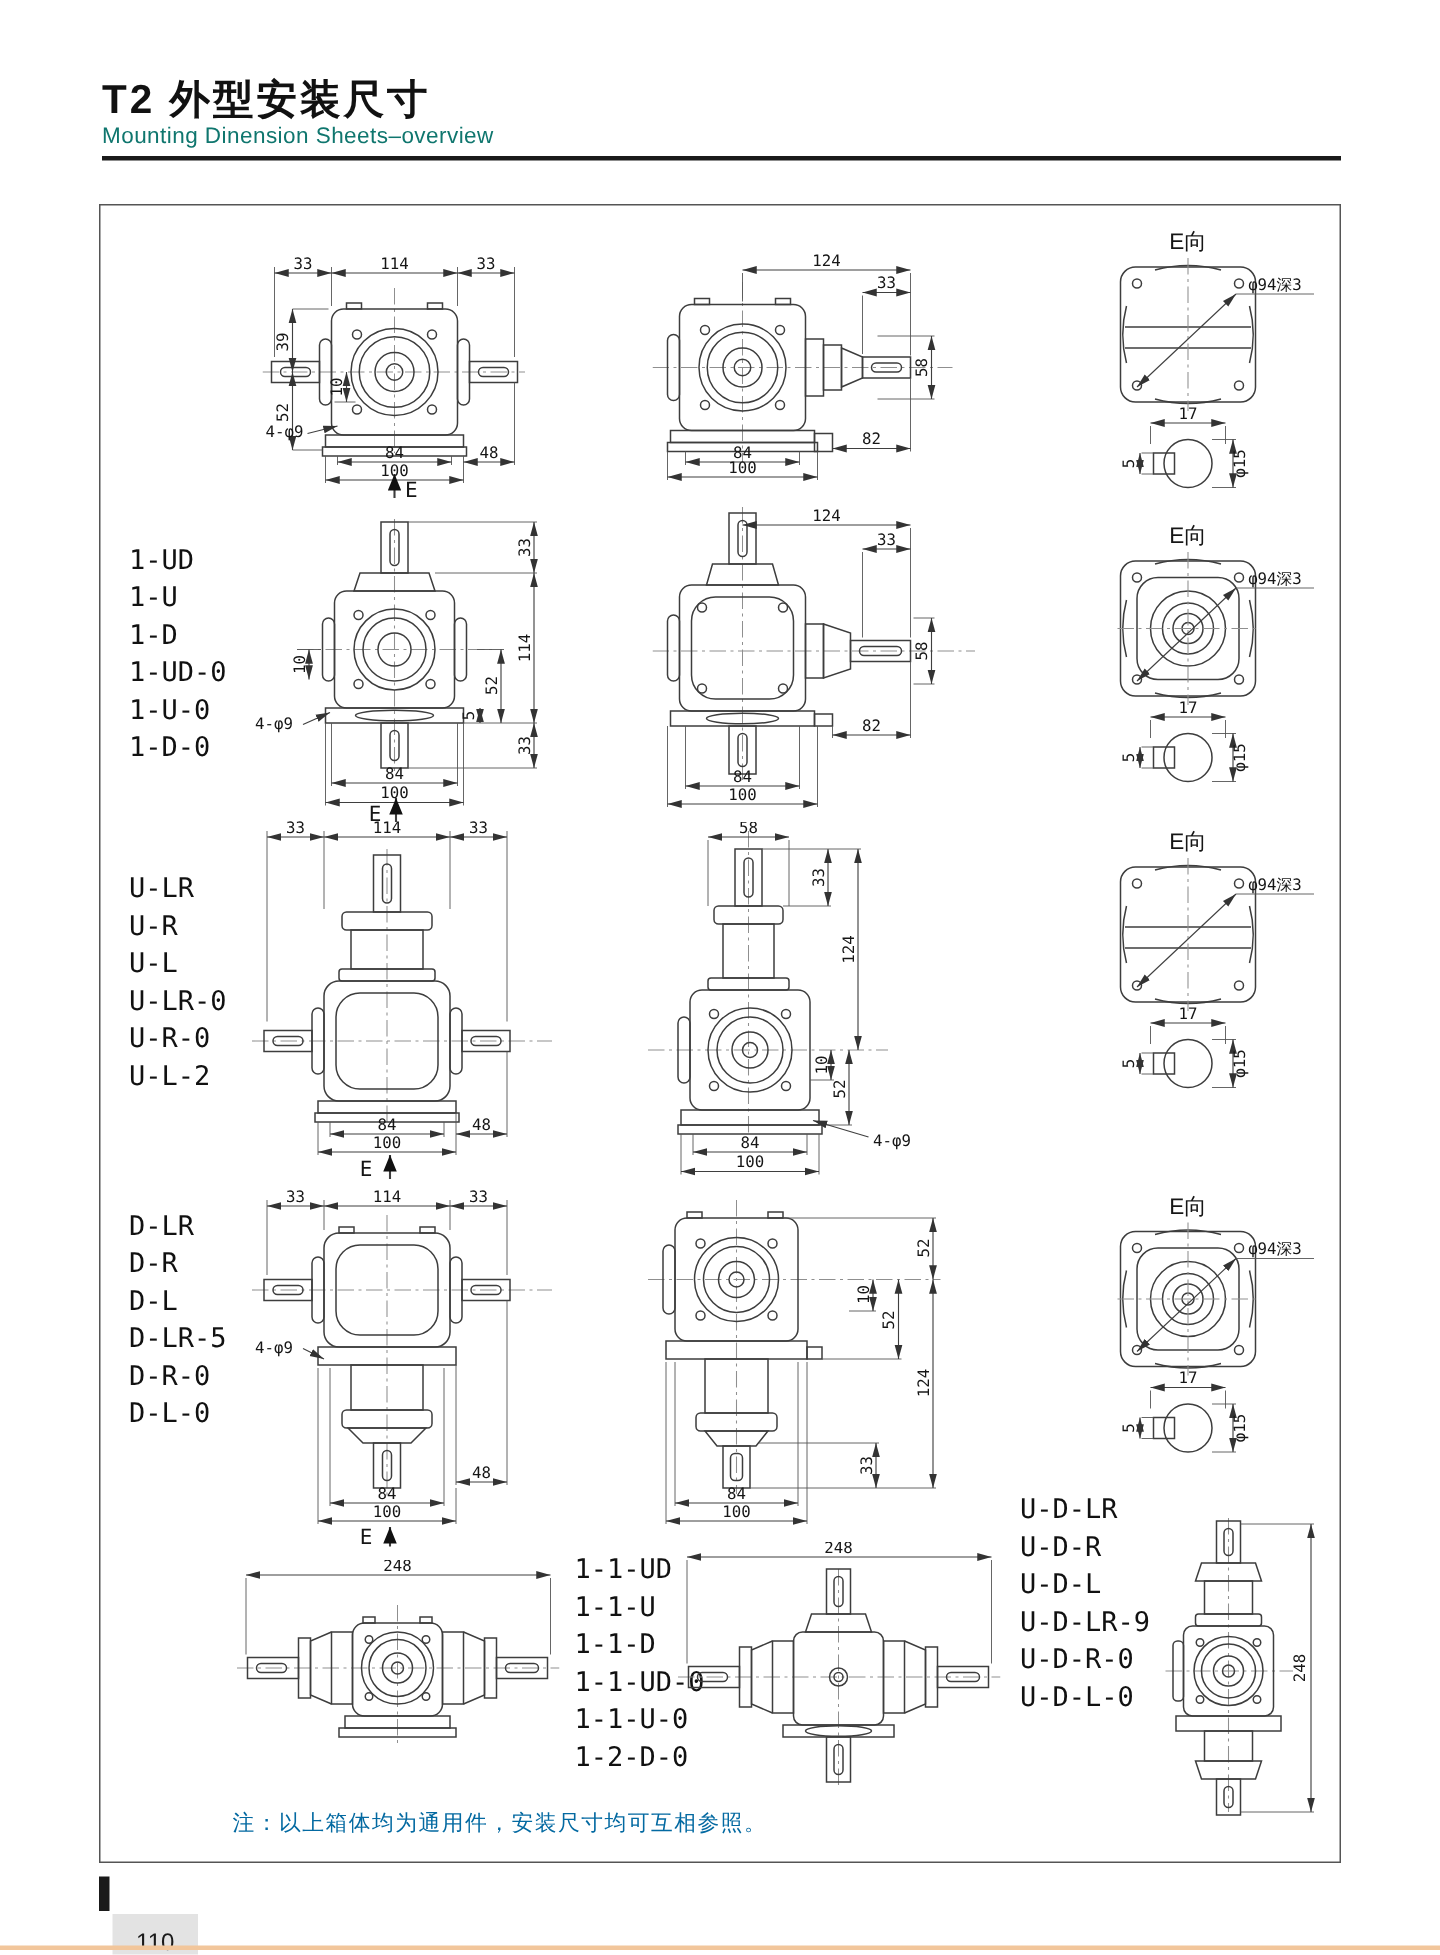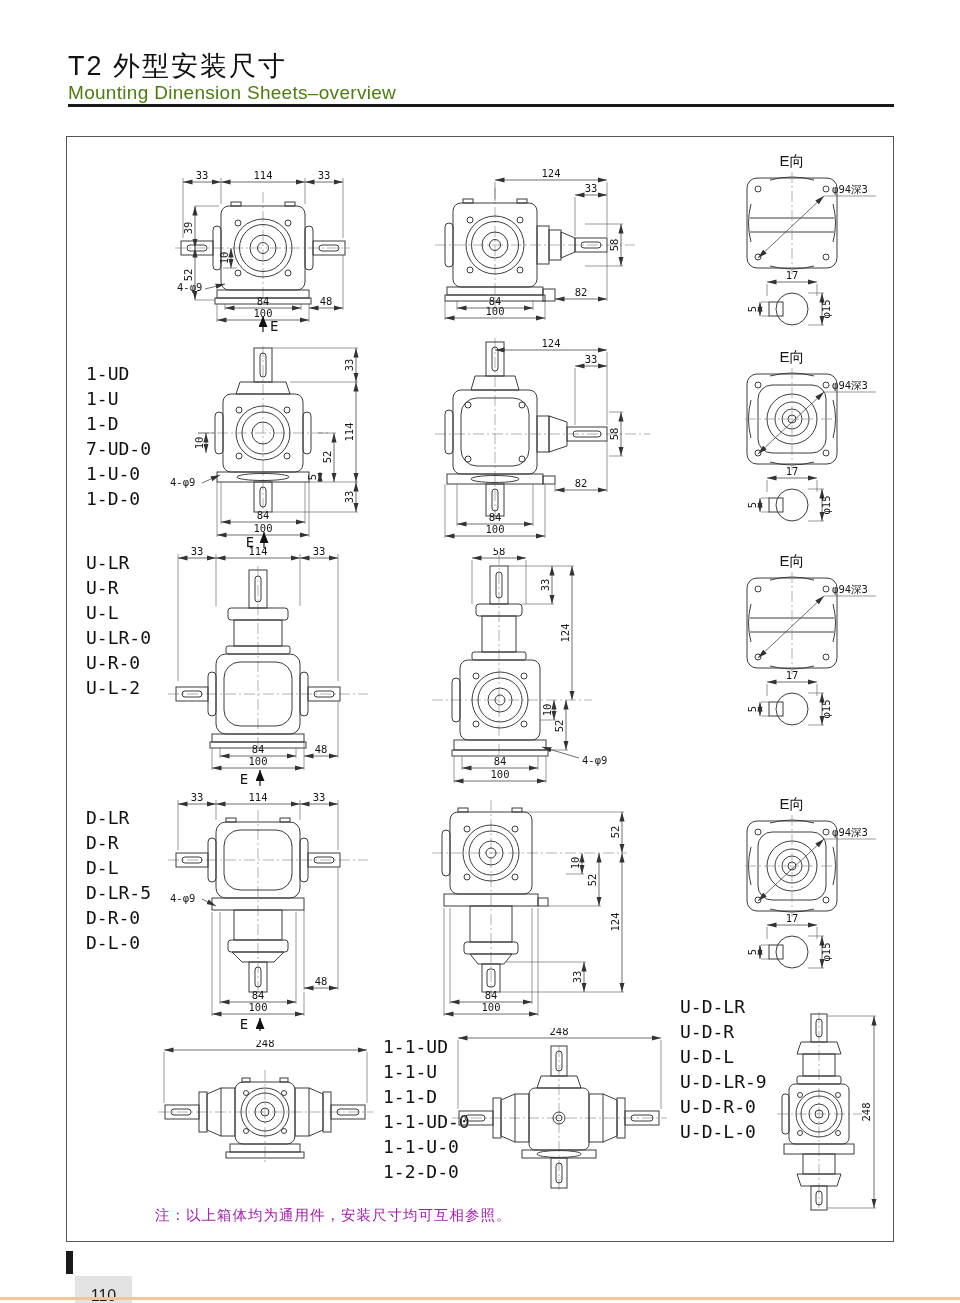--- a/index.html
+++ b/index.html
@@ -1,24 +1,24 @@
 <!DOCTYPE html>
 <html><head>
 <meta charset="utf-8">
 <style>
 *{margin:0;padding:0;box-sizing:border-box}
 body{background:#fff}
 .page{position:relative;width:960px;height:1303px;background:#fff;font-family:"Liberation Sans",sans-serif;overflow:hidden}
 .abs{position:absolute}
-.title-zh{font-size:27px;letter-spacing:2px;color:#111;font-weight:400}
-.subtitle{font-size:19px;color:#4d7c0f;letter-spacing:.3px}
+.title-zh{font-size:27px;letter-spacing:2px;color:#111;font-weight:700}
+.subtitle{font-size:15px;color:#0f766e;letter-spacing:.3px}
 .rule{background:#1a1a1a}
 .frame{border:1px solid #555}
 .models{font:18px "DejaVu Sans Mono",monospace;color:#111;line-height:25px}
-.note{font:14.5px "DejaVu Sans Mono","Liberation Sans",sans-serif;color:#a21caf;letter-spacing:1px}
+.note{font:14.5px "DejaVu Sans Mono","Liberation Sans",sans-serif;color:#0369a1;letter-spacing:1px}
 .pgbar{background:#1a1a1a}
 .pgbox{background:#e3e3e3;color:#1a1a1a;font:16px "Liberation Sans",sans-serif;display:flex;align-items:center;justify-content:center}
 .page-edge{background:#f2c69b}
 svg{display:block}
 svg *{fill:none;stroke:#3d3d3d;stroke-width:1;stroke-linecap:butt}
 svg .cl{stroke:#8f8f8f;stroke-width:.7;stroke-dasharray:11 3 2 3}
 svg .dm{stroke:#3f3f3f;stroke-width:.75}
 svg .ext{stroke:#555;stroke-width:.6}
 svg text{font:10.5px "DejaVu Sans Mono",monospace;fill:#161616;stroke:none;text-anchor:middle}
 svg text.as{text-anchor:start}
@@ -204,21 +204,21 @@
         <line class="ext" x1="88" y1="173" x2="104" y2="173"></line>
       <line class="dm" x1="102" y1="141" x2="102" y2="173" marker-start="url(#aw)" marker-end="url(#aw)"></line>
       <text transform="translate(110 157) rotate(-90)">φ15</text>
     </g>
   </svg>
 
   <div class="abs models" style="left:86px;top:361px">
     <div>1-UD</div>
     <div>1-U</div>
     <div>1-D</div>
-    <div>7-UD-0</div>
+    <div>1-UD-0</div>
     <div>1-U-0</div>
     <div>1-D-0</div>
   </div>
 
   <svg class="abs" style="left:168px;top:346px" width="200" height="202">
     <g>
       <line class="cl" x1="95" y1="0" x2="95" y2="170"></line>
         <line class="cl" x1="30" y1="87" x2="160" y2="87"></line>
     </g>
     <g>
@@ -364,21 +364,21 @@
         <line class="ext" x1="41" y1="164" x2="49" y2="164"></line>
       <line class="dm" x1="40" y1="150" x2="40" y2="164" marker-start="url(#aw)" marker-end="url(#aw)"></line>
       <text transform="translate(36 157) rotate(-90)">5</text>
       <line class="ext" x1="88" y1="141" x2="104" y2="141"></line>
         <line class="ext" x1="88" y1="173" x2="104" y2="173"></line>
       <line class="dm" x1="102" y1="141" x2="102" y2="173" marker-start="url(#aw)" marker-end="url(#aw)"></line>
       <text transform="translate(110 157) rotate(-90)">φ15</text>
     </g>
   </svg>
 
-  <div class="abs models" style="left:86px;top:550px">
+  <div class="abs models" style="left:86px;top:580px">
     <div>U-LR</div>
     <div>U-R</div>
     <div>U-L</div>
     <div>U-LR-0</div>
     <div>U-R-0</div>
     <div>U-L-2</div>
   </div>
 
   <svg class="abs" style="left:168px;top:546px" width="200" height="242">
     <g>

